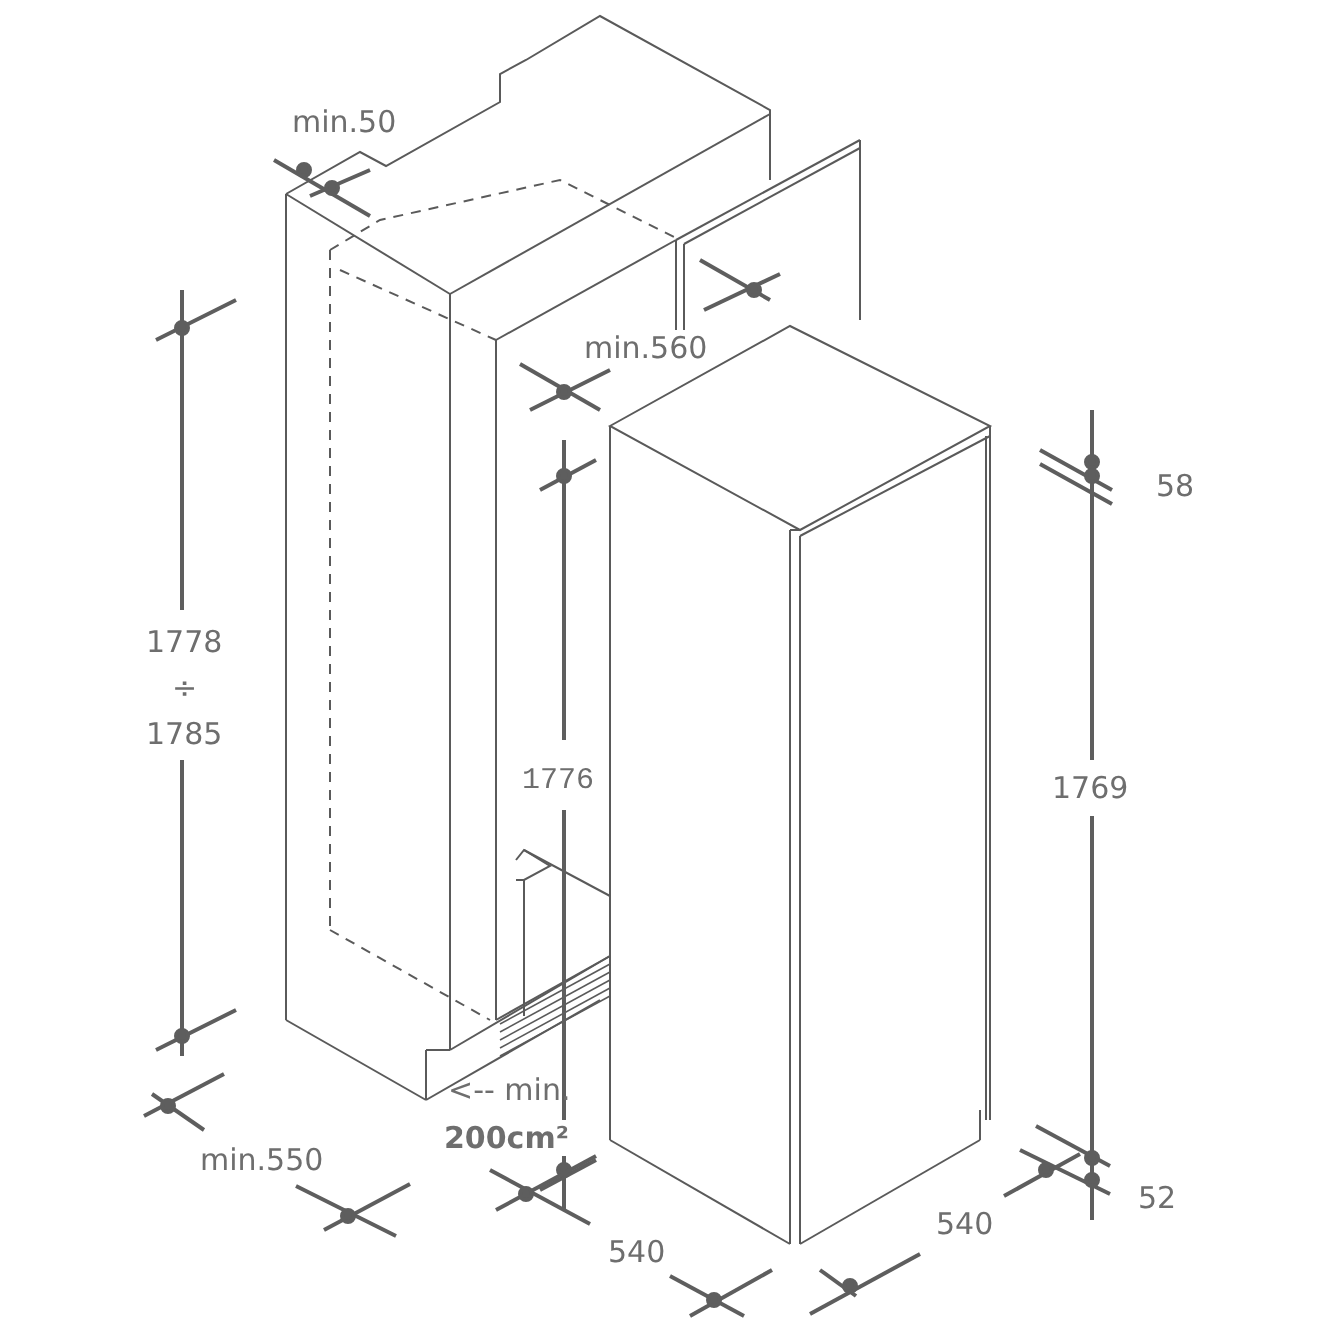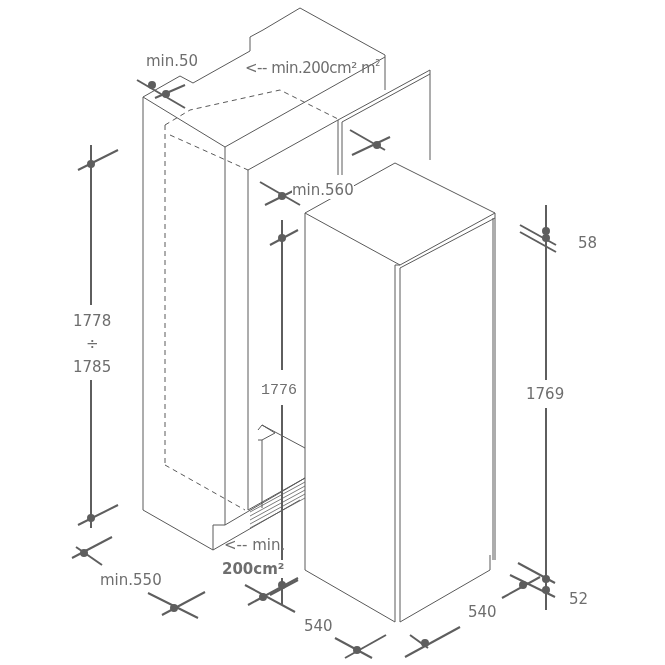--- a/index.html
+++ b/index.html
@@ -123,22 +123,21 @@
       <line x1="345" y1="658" x2="386" y2="635"></line>
       <circle cx="357" cy="650" r="3"></circle>
 
       <line x1="410" y1="635" x2="428" y2="648"></line>
       <line x1="405" y1="657" x2="460" y2="627"></line>
       <circle cx="425" cy="643" r="3"></circle>
     </g>
   </svg>
 
   <div class="lbl" style="left:104px;top:52px;margin-left:42px;">min.50</div>
-  <div class="lbl cond" style="left:245px;top:55px;background:transparent;"><span>&lt;-- min.200cm²</span> <span>m</span><span class="sup">2</span></div>
-  <div class="lbl" style="left:292px;top:181px;text-align:right;">min.560</div>
+  <div class="lbl" style="left:292px;top:165px;text-align:right;">min.560</div>
   <div class="lbl" style="left:73px;top:312px;">1778</div>
   <div class="lbl" style="left:86px;top:335px;">÷</div>
   <div class="lbl" style="left:73px;top:358px;">1785</div>
   <div class="lbl" style="left:261px;top:382px;font-family:Liberation Mono, monospace;">1776</div>
   <div class="lbl" style="left:526px;top:385px;">1769</div>
   <div class="lbl" style="left:566px;top:234px;margin-left:12px;">58</div>
   <div class="lbl" style="left:569px;top:590px;">52</div>
   <div class="lbl" style="left:224px;top:536px;background:transparent;">&lt;-- min.</div>
   <div class="lbl" style="left:222px;top:560px;font-weight:bold;">200cm²</div>
   <div class="lbl" style="left:100px;top:571px;text-align:center;">min.550</div>

